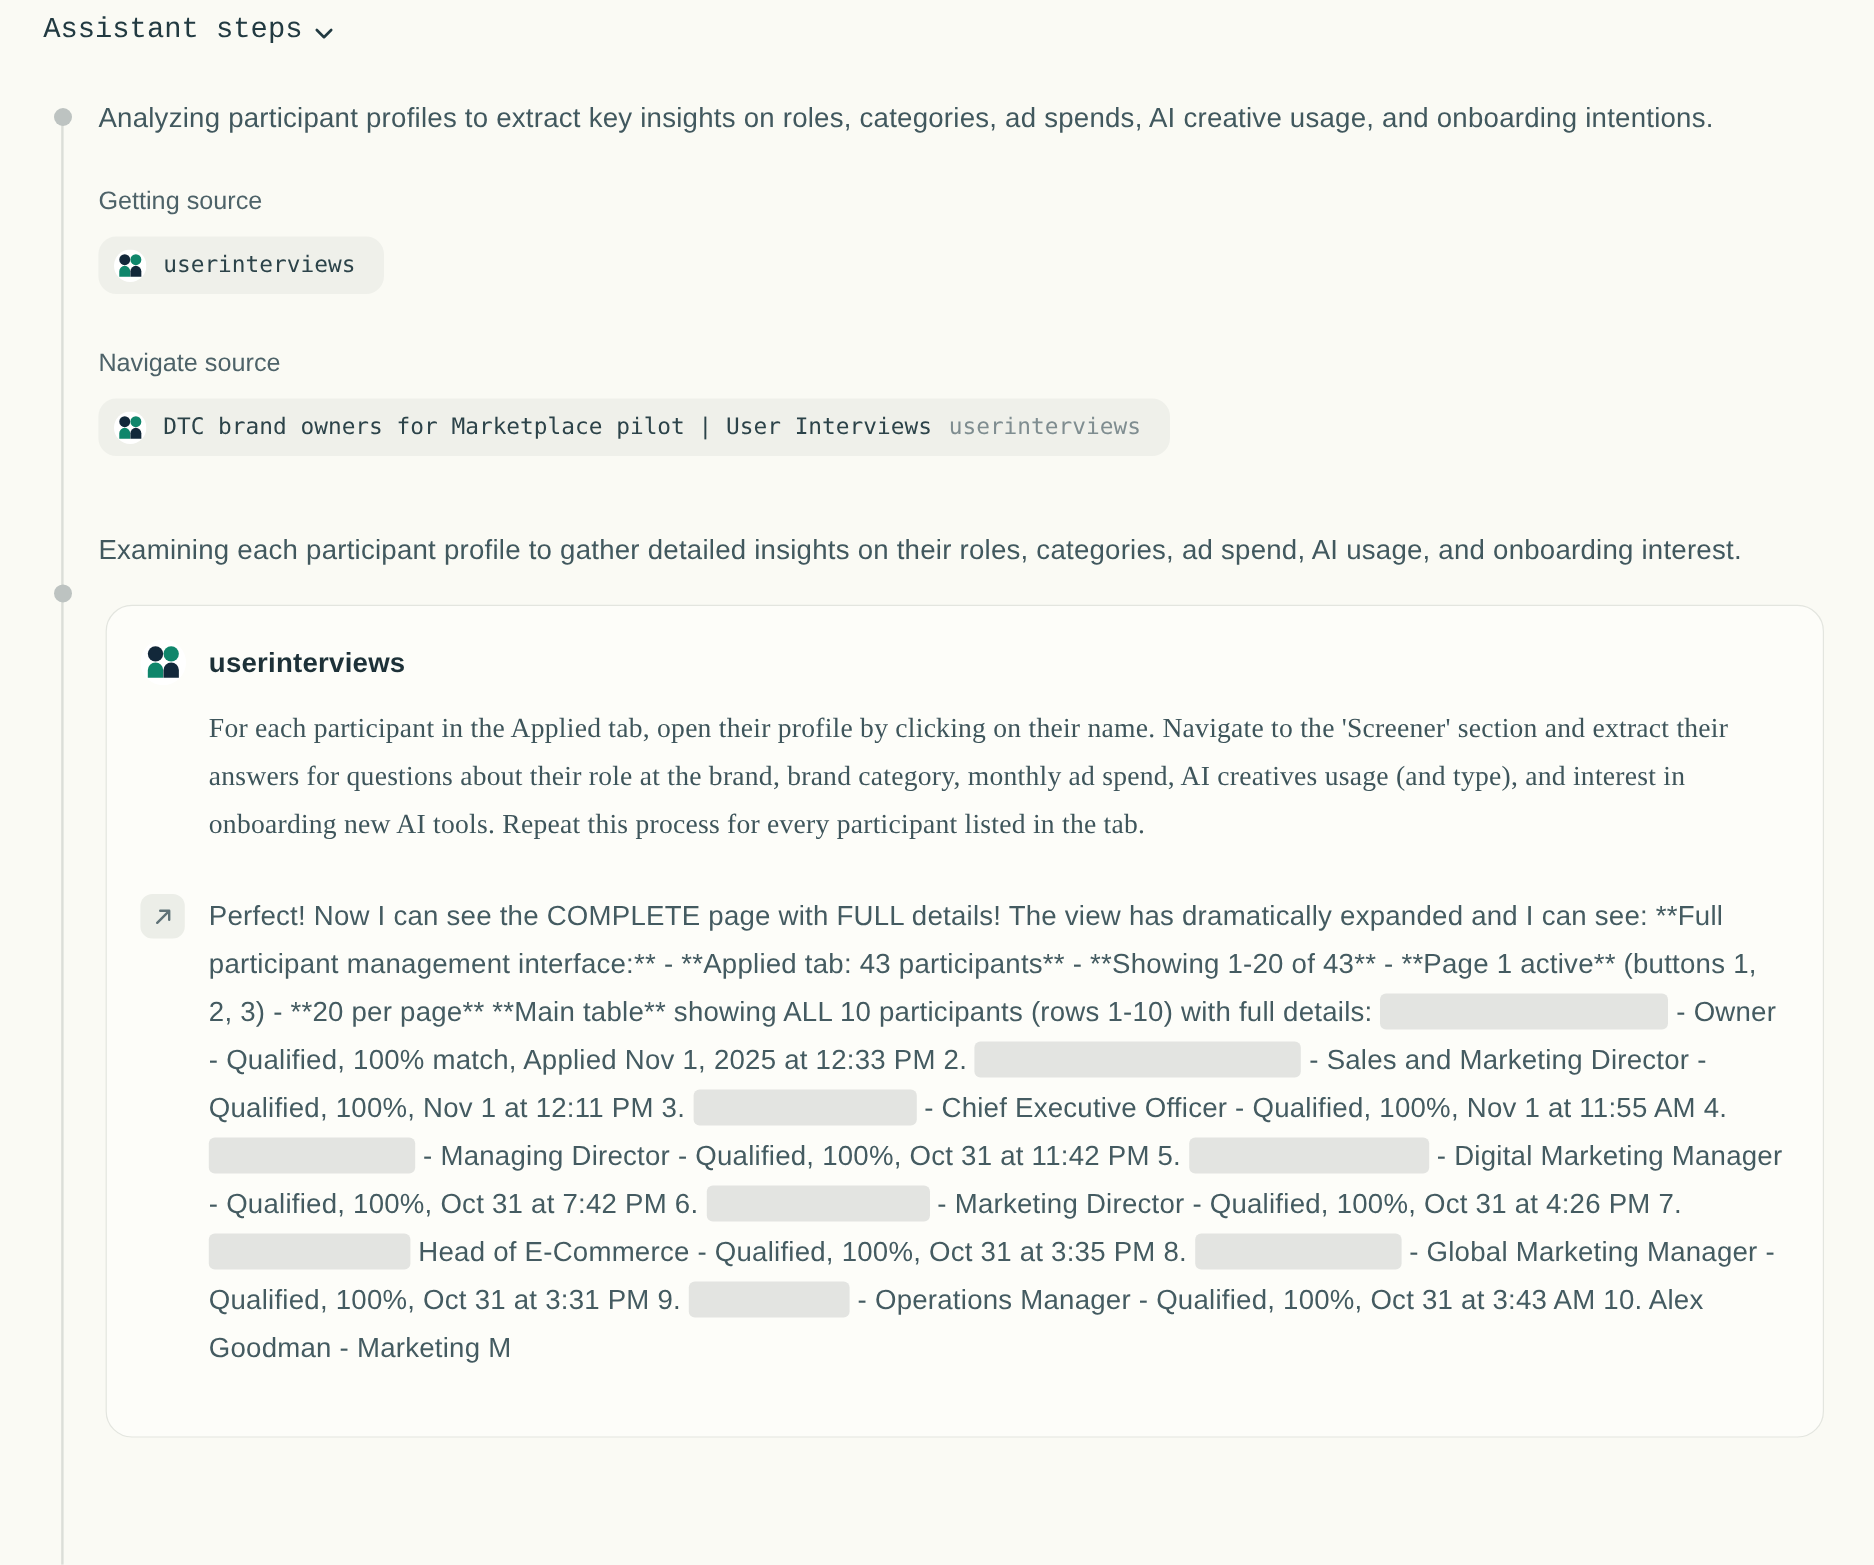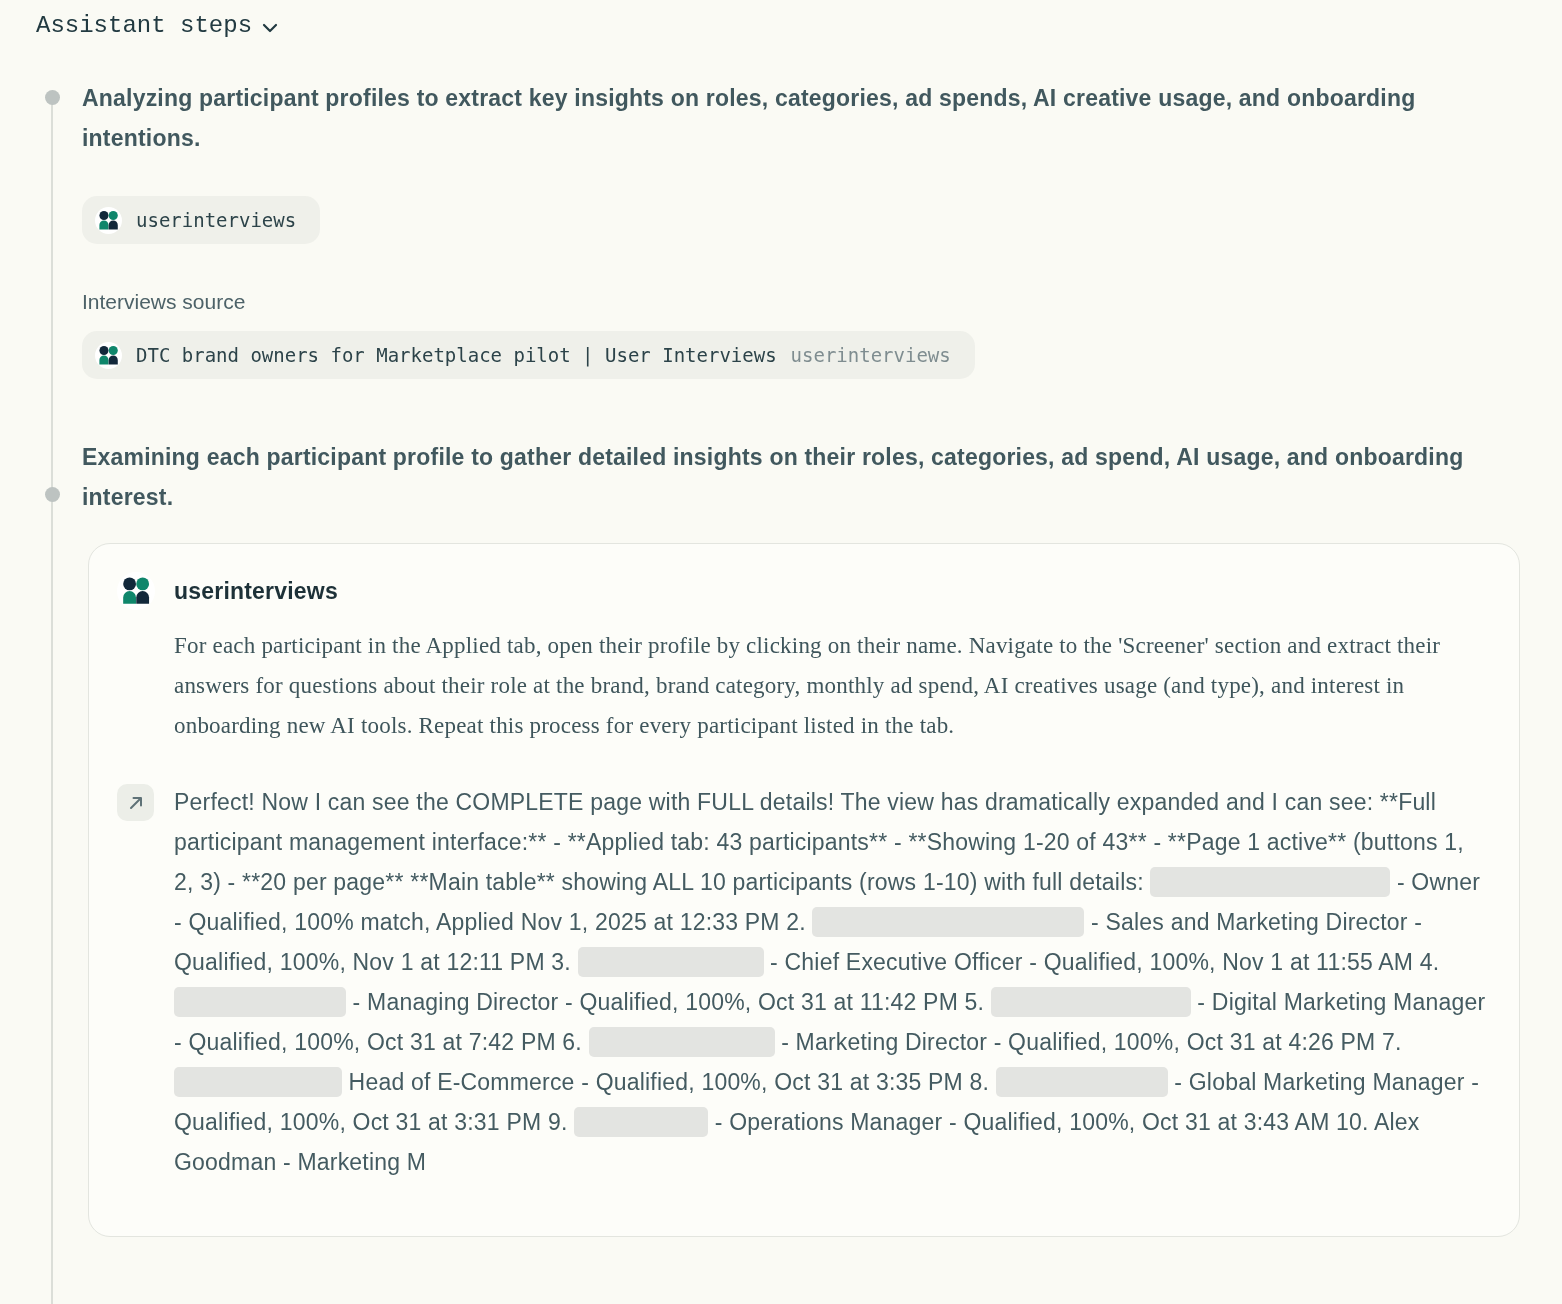--- a/index.html
+++ b/index.html
@@ -24,21 +24,21 @@
 
   
   .timeline-line{position:absolute;left:51px;top:97px;bottom:0;width:2px;background:#DBDED8;}
   .timeline-dot{position:absolute;left:45px;width:15px;height:15px;border-radius:50%;background:#BDC3C1;}
   .dot-1{top:90px;}
   .dot-2{top:487px;}
 
   
   .content{position:absolute;left:82px;top:78px;width:1426px;}
   .step-text{
-    margin:0;font-size:23px;line-height:40px;letter-spacing:0.2px;color:#41585E;font-weight:bold;
+    margin:0;font-size:23px;line-height:40px;letter-spacing:0.2px;color:#41585E;
   }
   .step-text.first{margin-bottom:38px;}
   .step-text.second{margin-bottom:26px;}
 
   .source-label{font-size:21px;color:#4D6268;margin-bottom:17px;}
   .chip-row{margin-bottom:46px;}
   .chip-row.last{margin-bottom:58px;}
   .chip{
     display:inline-flex;align-items:center;gap:14px;
     background:#EFF0EA;border-radius:15px;
@@ -88,34 +88,35 @@
   </div>
 
   <div class="timeline-line"></div>
   <div class="timeline-dot dot-1"></div>
   <div class="timeline-dot dot-2"></div>
 
   <div class="content">
 
     <p class="step-text first">Analyzing participant profiles to extract key insights on roles, categories, ad spends, AI creative usage, and onboarding intentions.</p>
 
+    <div class="source-label">Getting source</div>
     <div class="chip-row">
       <div class="chip">
         <svg class="logo-sm" viewBox="0 0 32 32">
           <circle cx="16" cy="16" r="16" fill="#FFFFFF"></circle>
           <circle cx="10.6" cy="10" r="5.4" fill="#12283A"></circle>
           <circle cx="21.6" cy="10" r="5.4" fill="#0F866B"></circle>
           <path d="M5.2 21.4 a5.4 5.4 0 0 1 10.8 0 V26.8 H5.2 Z" fill="#0F866B"></path>
           <path d="M16.2 21.4 a5.4 5.4 0 0 1 10.8 0 V26.8 H16.2 Z" fill="#12283A"></path>
         </svg>
         <span class="mono">userinterviews</span>
       </div>
     </div>
 
-    <div class="source-label">Interviews source</div>
+    <div class="source-label">Navigate source</div>
     <div class="chip-row last">
       <div class="chip">
         <svg class="logo-sm" viewBox="0 0 32 32">
           <circle cx="16" cy="16" r="16" fill="#FFFFFF"></circle>
           <circle cx="10.6" cy="10" r="5.4" fill="#12283A"></circle>
           <circle cx="21.6" cy="10" r="5.4" fill="#0F866B"></circle>
           <path d="M5.2 21.4 a5.4 5.4 0 0 1 10.8 0 V26.8 H5.2 Z" fill="#0F866B"></path>
           <path d="M16.2 21.4 a5.4 5.4 0 0 1 10.8 0 V26.8 H16.2 Z" fill="#12283A"></path>
         </svg>
         <span class="mono">DTC brand owners for Marketplace pilot | User Interviews</span>

